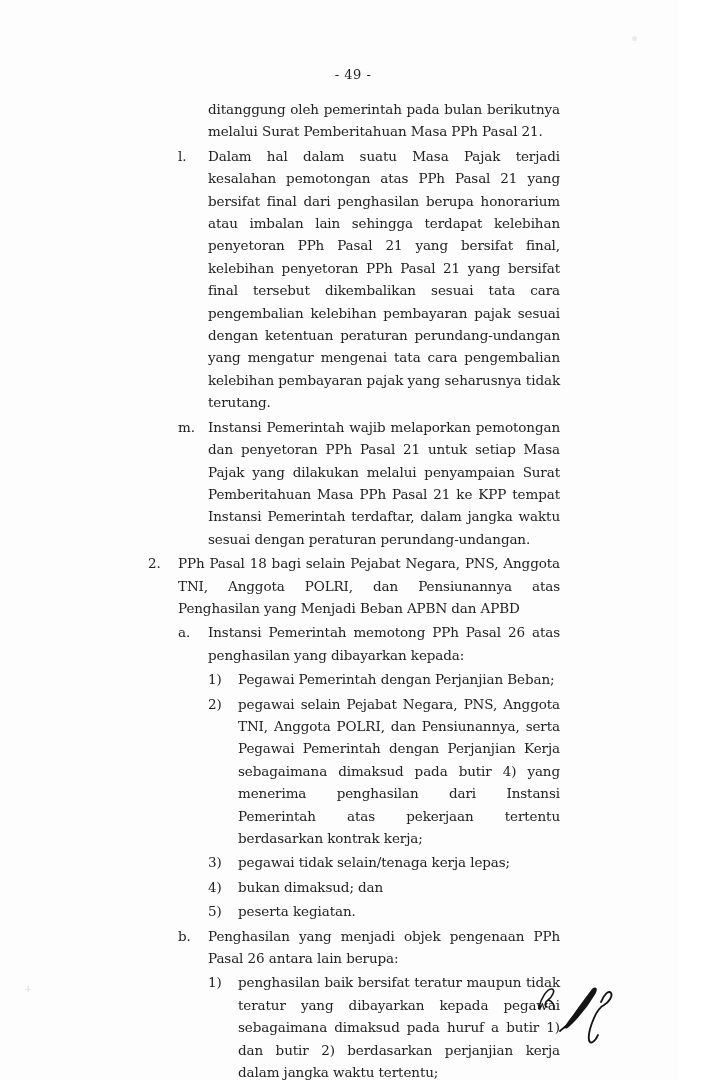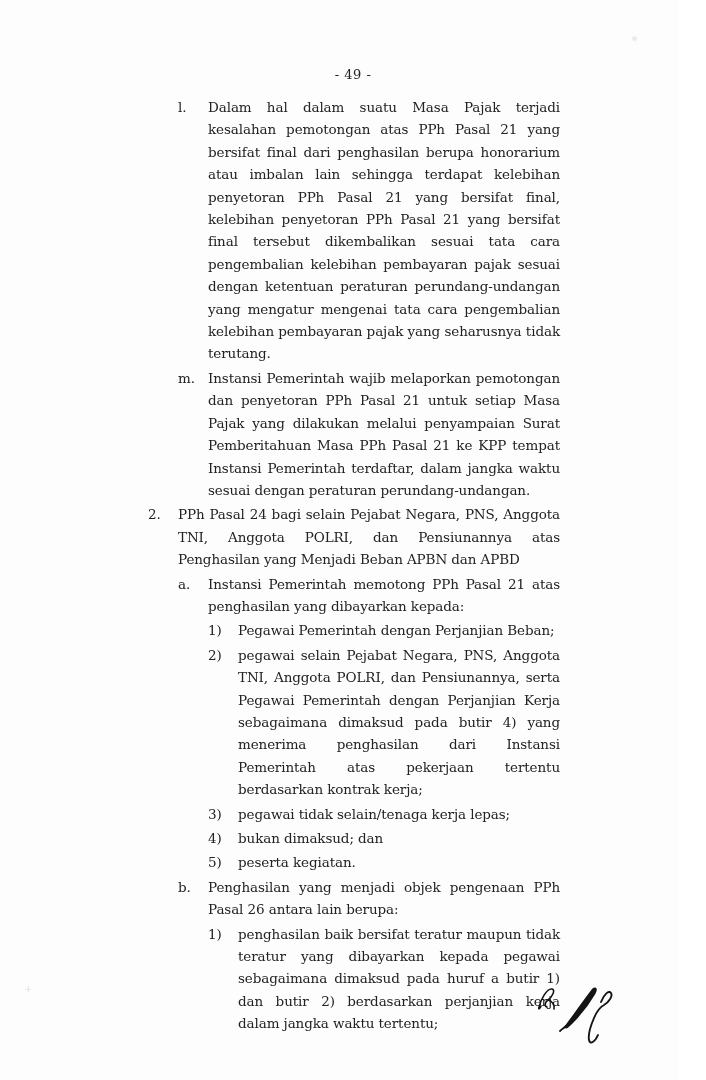--- a/index.html
+++ b/index.html
@@ -74,39 +74,40 @@
 </style>
 </head>
 <body>
 
 <div class="page">
 
   <div class="pageno">- 49 -</div>
 
   <div class="doc">
 
+    <div class="para">ditanggung oleh pemerintah pada bulan berikutnya melalui Surat Pemberitahuan Masa PPh Pasal 21.</div>
 
     <div class="row ind-2">
       <span class="marker">l.</span>
       <span class="body">Dalam hal dalam suatu Masa Pajak terjadi kesalahan pemotongan atas PPh Pasal 21 yang bersifat final dari penghasilan berupa honorarium atau imbalan lain sehingga terdapat kelebihan penyetoran PPh Pasal 21 yang bersifat final, kelebihan penyetoran PPh Pasal 21 yang bersifat final tersebut dikembalikan sesuai tata cara pengembalian kelebihan pembayaran pajak sesuai dengan ketentuan peraturan perundang-undangan yang mengatur mengenai tata cara pengembalian kelebihan pembayaran pajak yang seharusnya tidak terutang.</span>
     </div>
 
     <div class="row ind-2">
       <span class="marker">m.</span>
       <span class="body">Instansi Pemerintah wajib melaporkan pemotongan dan penyetoran PPh Pasal 21 untuk setiap Masa Pajak yang dilakukan melalui penyampaian Surat Pemberitahuan Masa PPh Pasal 21 ke KPP tempat Instansi Pemerintah terdaftar, dalam jangka waktu sesuai dengan peraturan perundang-undangan.</span>
     </div>
 
     <div class="row ind-1">
       <span class="marker">2.</span>
-      <span class="body">PPh Pasal 24 bagi selain Pejabat Negara, PNS, Anggota TNI, Anggota POLRI, dan Pensiunannya atas Penghasilan yang Menjadi Beban APBN dan APBD</span>
+      <span class="body">PPh Pasal 18 bagi selain Pejabat Negara, PNS, Anggota TNI, Anggota POLRI, dan Pensiunannya atas Penghasilan yang Menjadi Beban APBN dan APBD</span>
     </div>
 
     <div class="row ind-2">
       <span class="marker">a.</span>
-      <span class="body">Instansi Pemerintah memotong PPh Pasal 21 atas penghasilan yang dibayarkan kepada:</span>
+      <span class="body">Instansi Pemerintah memotong PPh Pasal 26 atas penghasilan yang dibayarkan kepada:</span>
     </div>
 
     <div class="row ind-3">
       <span class="marker">1)</span>
       <span class="body">Pegawai Pemerintah dengan Perjanjian Beban;</span>
     </div>
     <div class="row ind-3">
       <span class="marker">2)</span>
       <span class="body">pegawai selain Pejabat Negara, PNS, Anggota TNI, Anggota POLRI, dan Pensiunannya, serta Pegawai Pemerintah dengan Perjanjian Kerja sebagaimana dimaksud pada butir 4) yang menerima penghasilan dari Instansi Pemerintah atas pekerjaan tertentu berdasarkan kontrak kerja;</span>
     </div>

